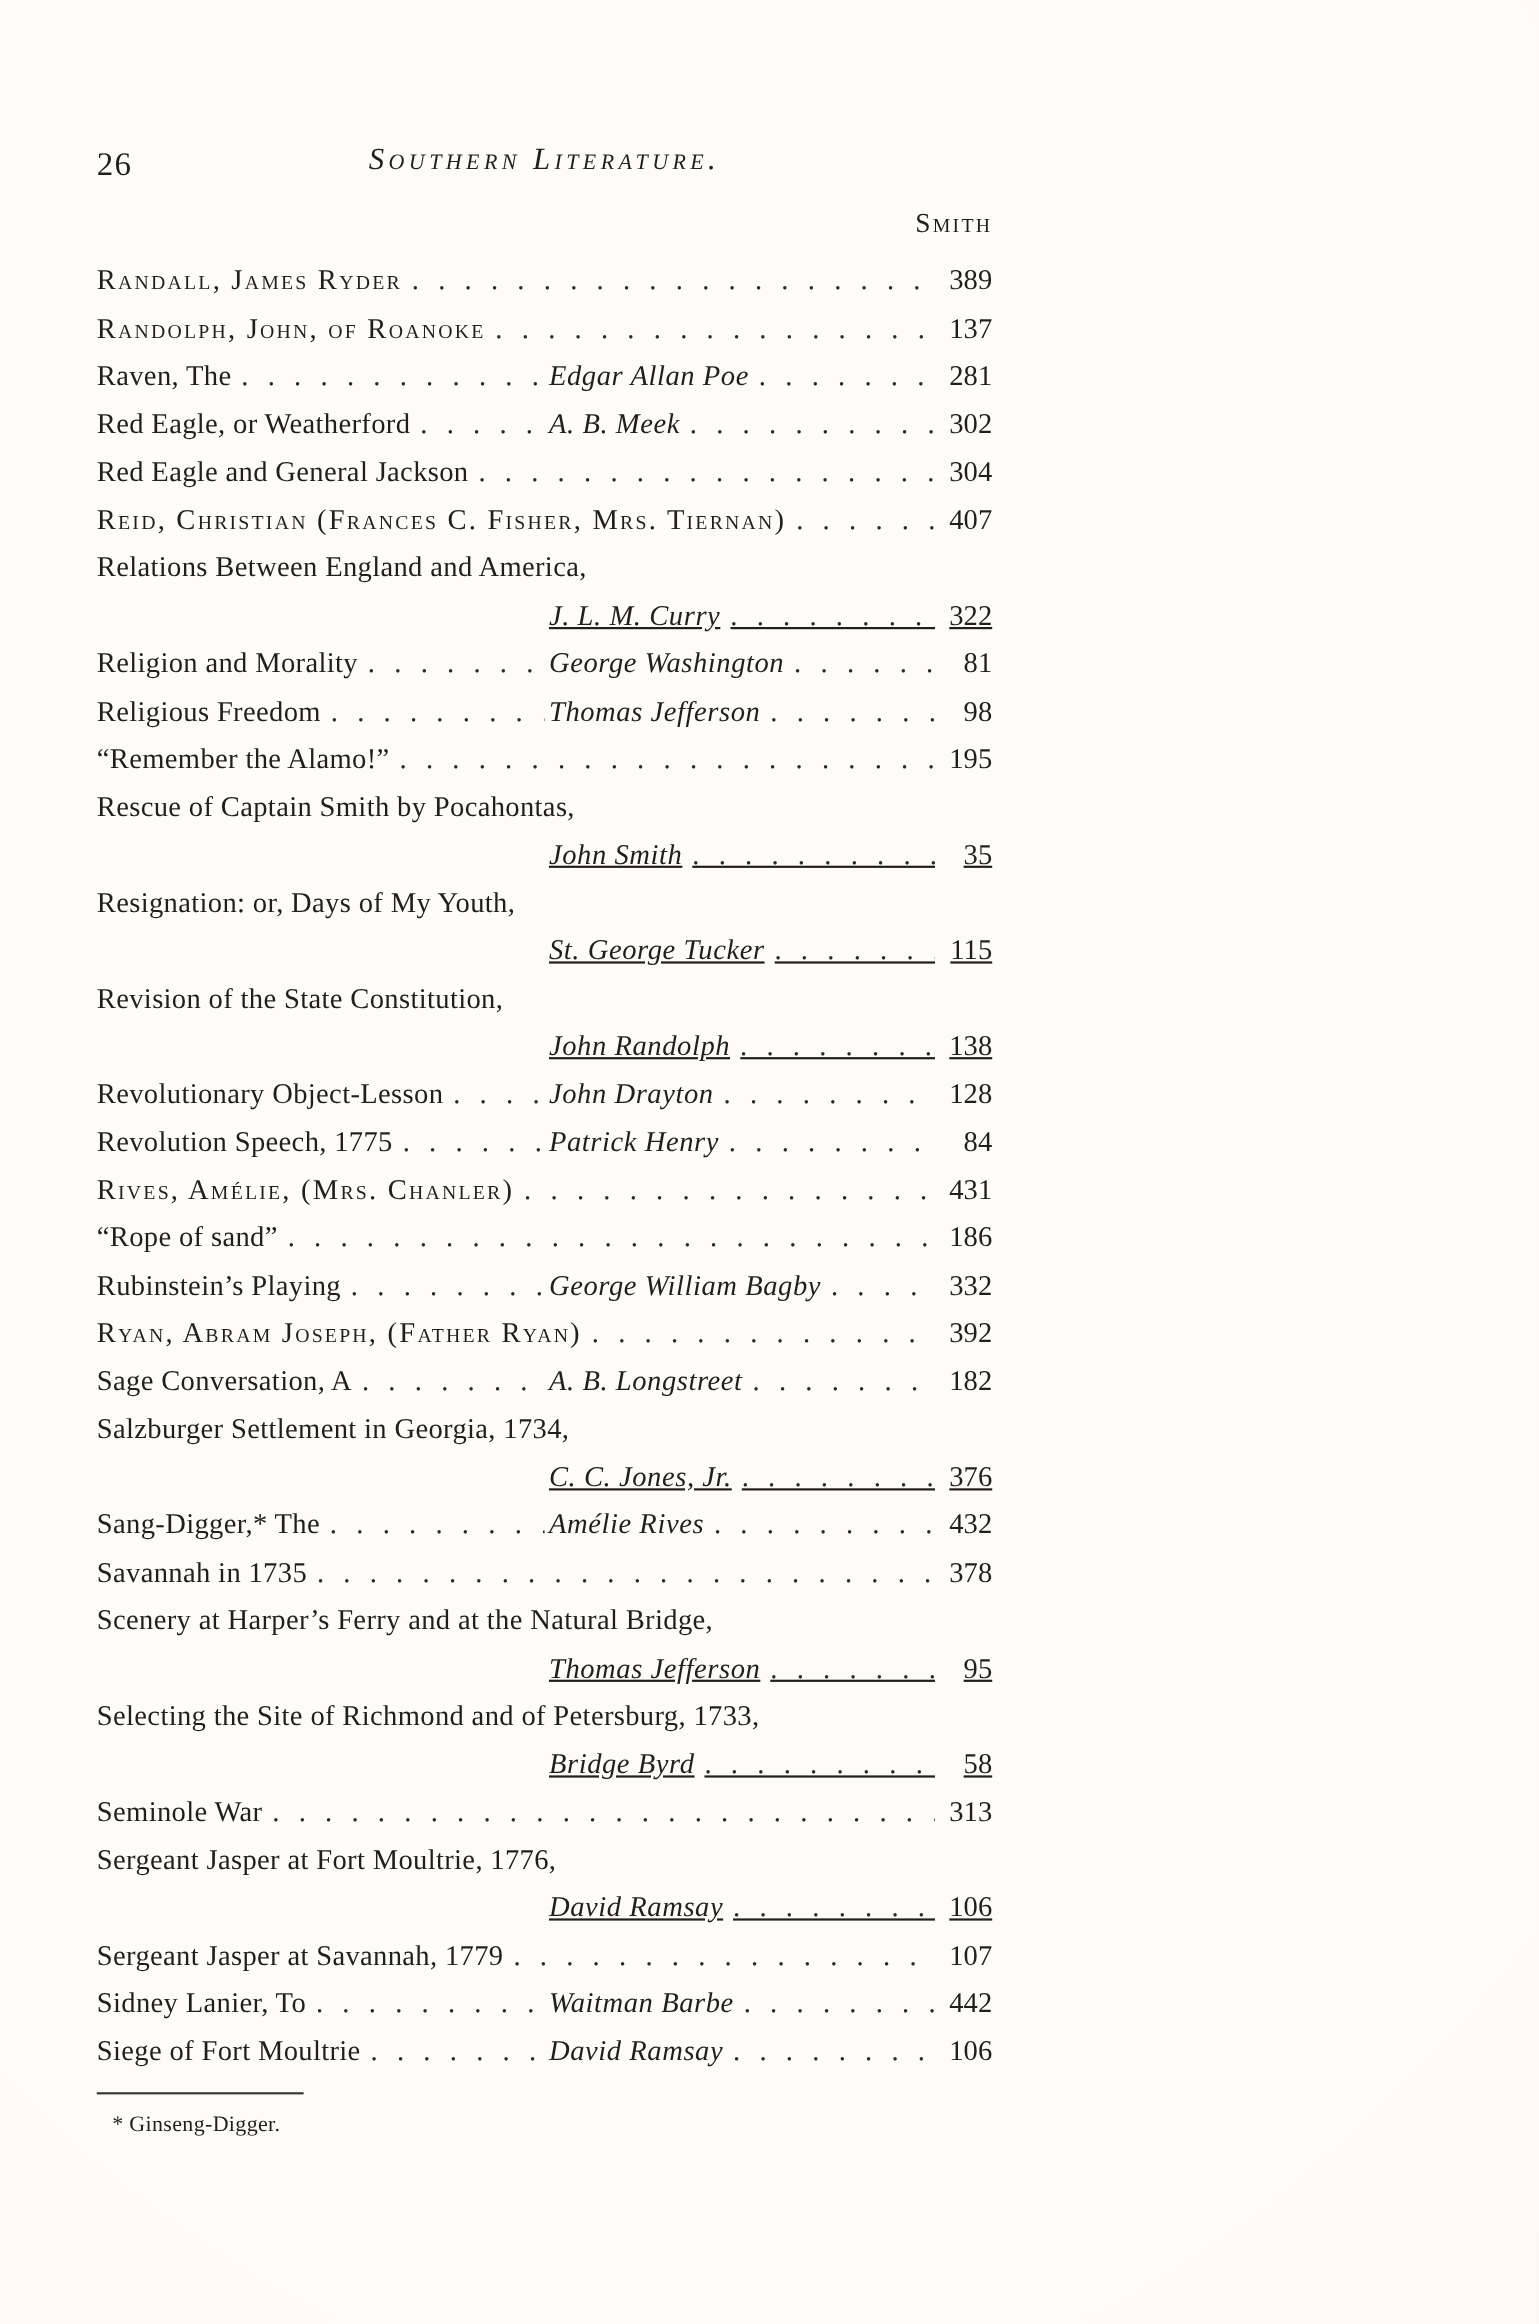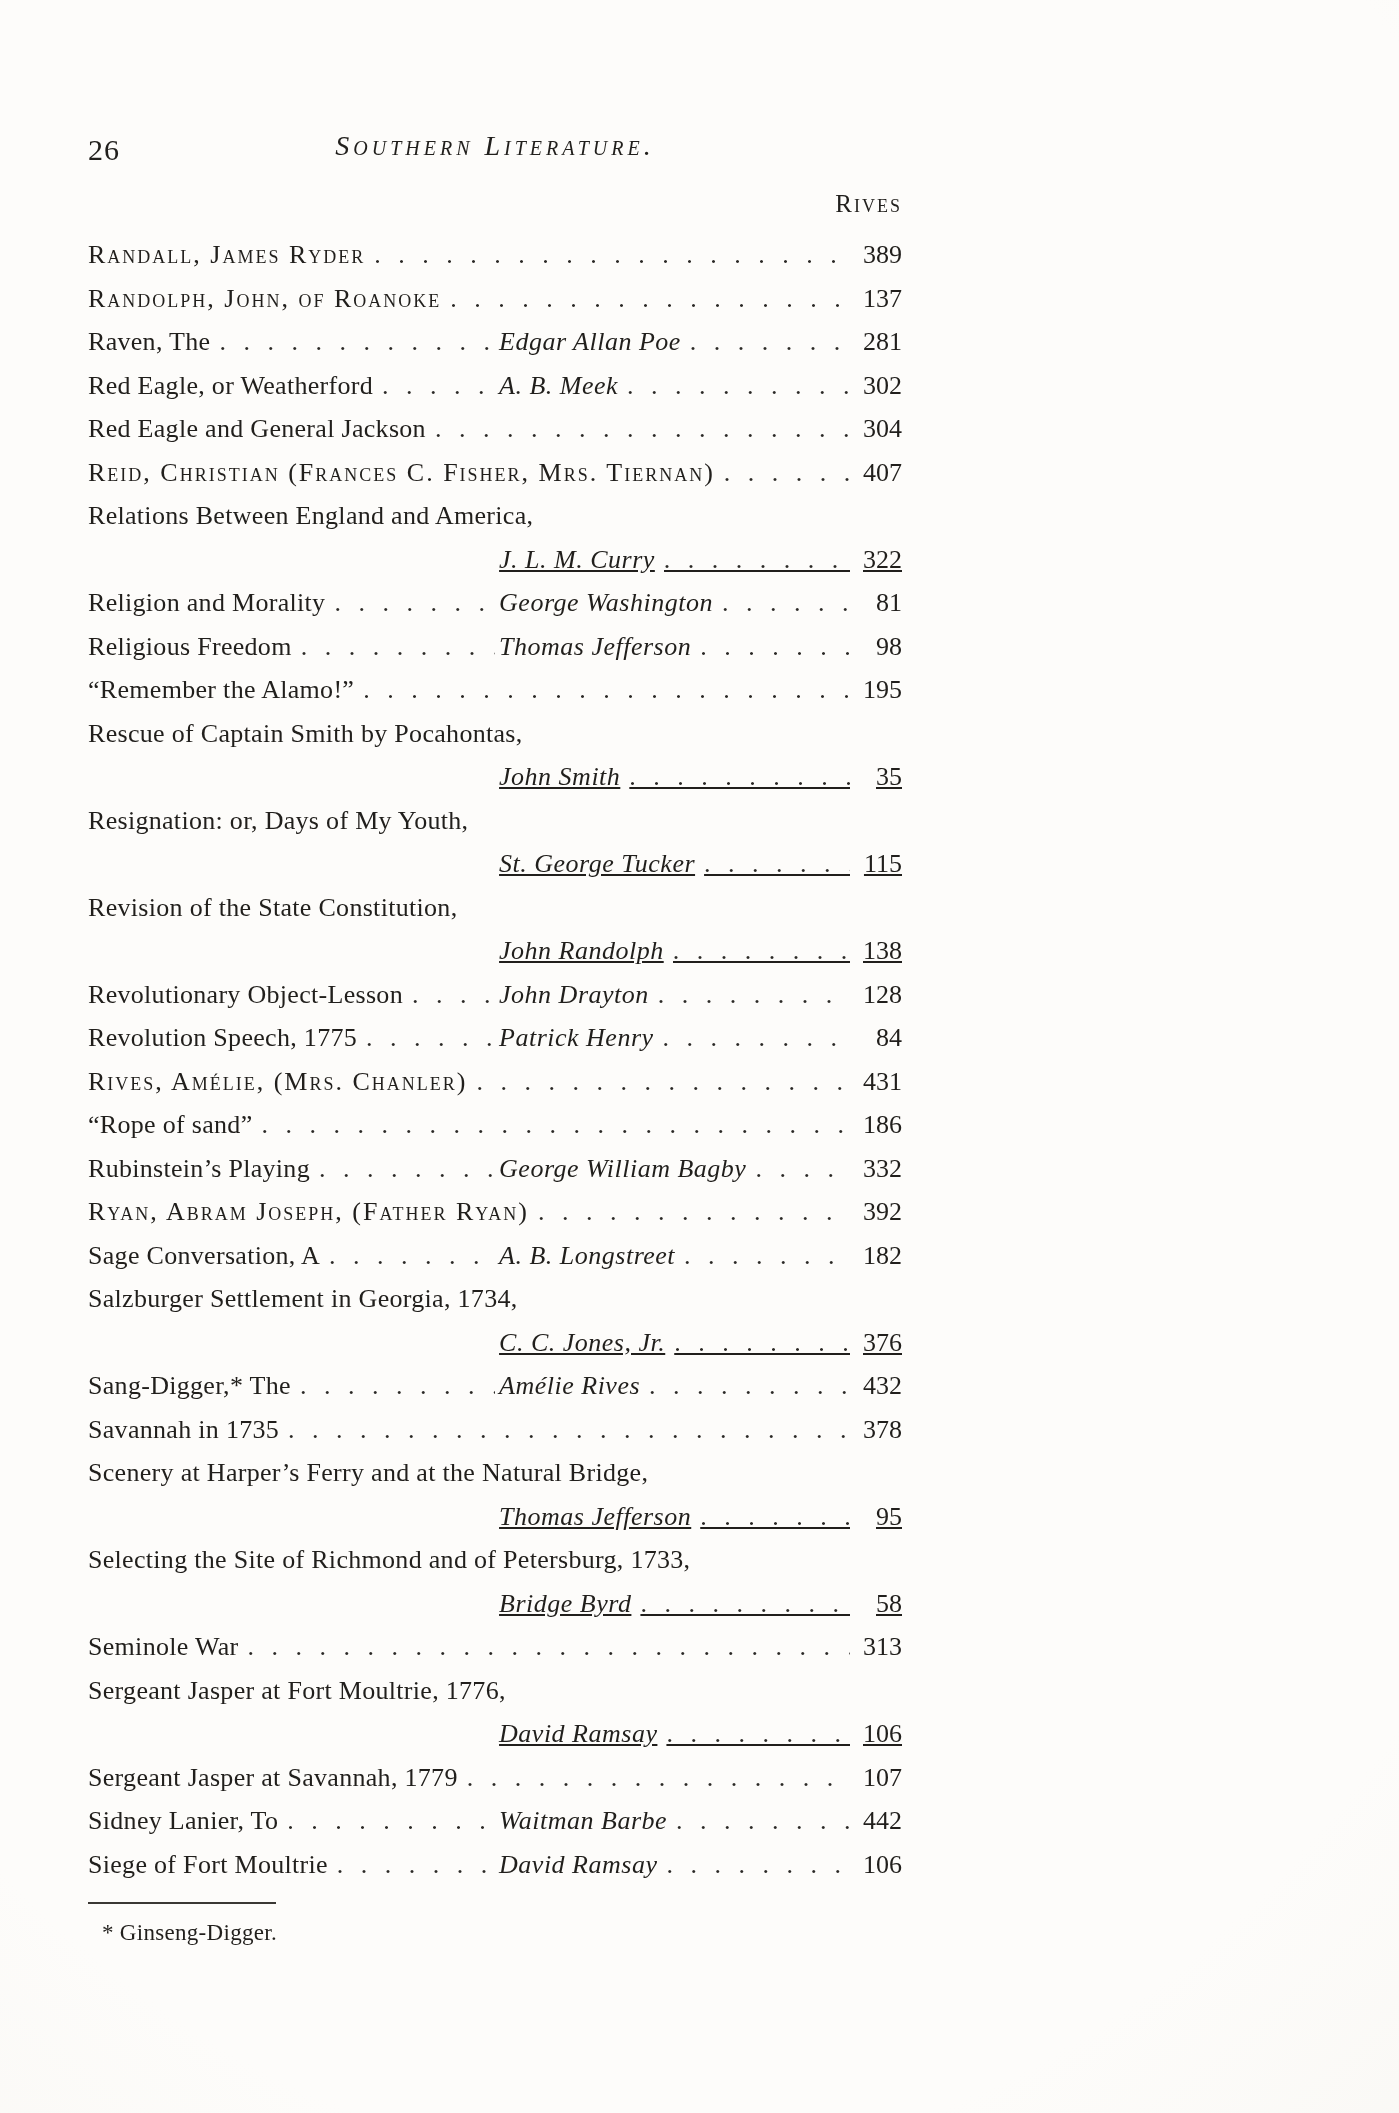--- a/index.html
+++ b/index.html
@@ -109,36 +109,36 @@
     width: 100%;
   }
   .footnote-rule {
     width: 188px;
     height: 2px;
     background: #3a3834;
   }
   .footnote-text {
     margin-top: 16px;
     padding-left: 14px;
-    font-size: 23px;
+    font-size: 20px;
     letter-spacing: 0.3px;
   }
 </style>
 </head>
 <body>
 
 <div class="sheet">
   <div class="text-block">
 
     <div class="page-head">
       <span class="page-num">26</span>
       <span class="running-title">Southern Literature.</span>
     </div>
 
-    <div class="col-label">Rives</div>
+    <div class="col-label">Smith</div>
 
     <div class="index-list" id="index-list">
         <div class="row">
           <span class="title sc">Randall, James Ryder</span>
           <span class="leader"></span>
           <span class="pagenum">389</span>
         </div>
         <div class="row">
           <span class="title sc">Randolph, John, of Roanoke</span>
           <span class="leader"></span>

